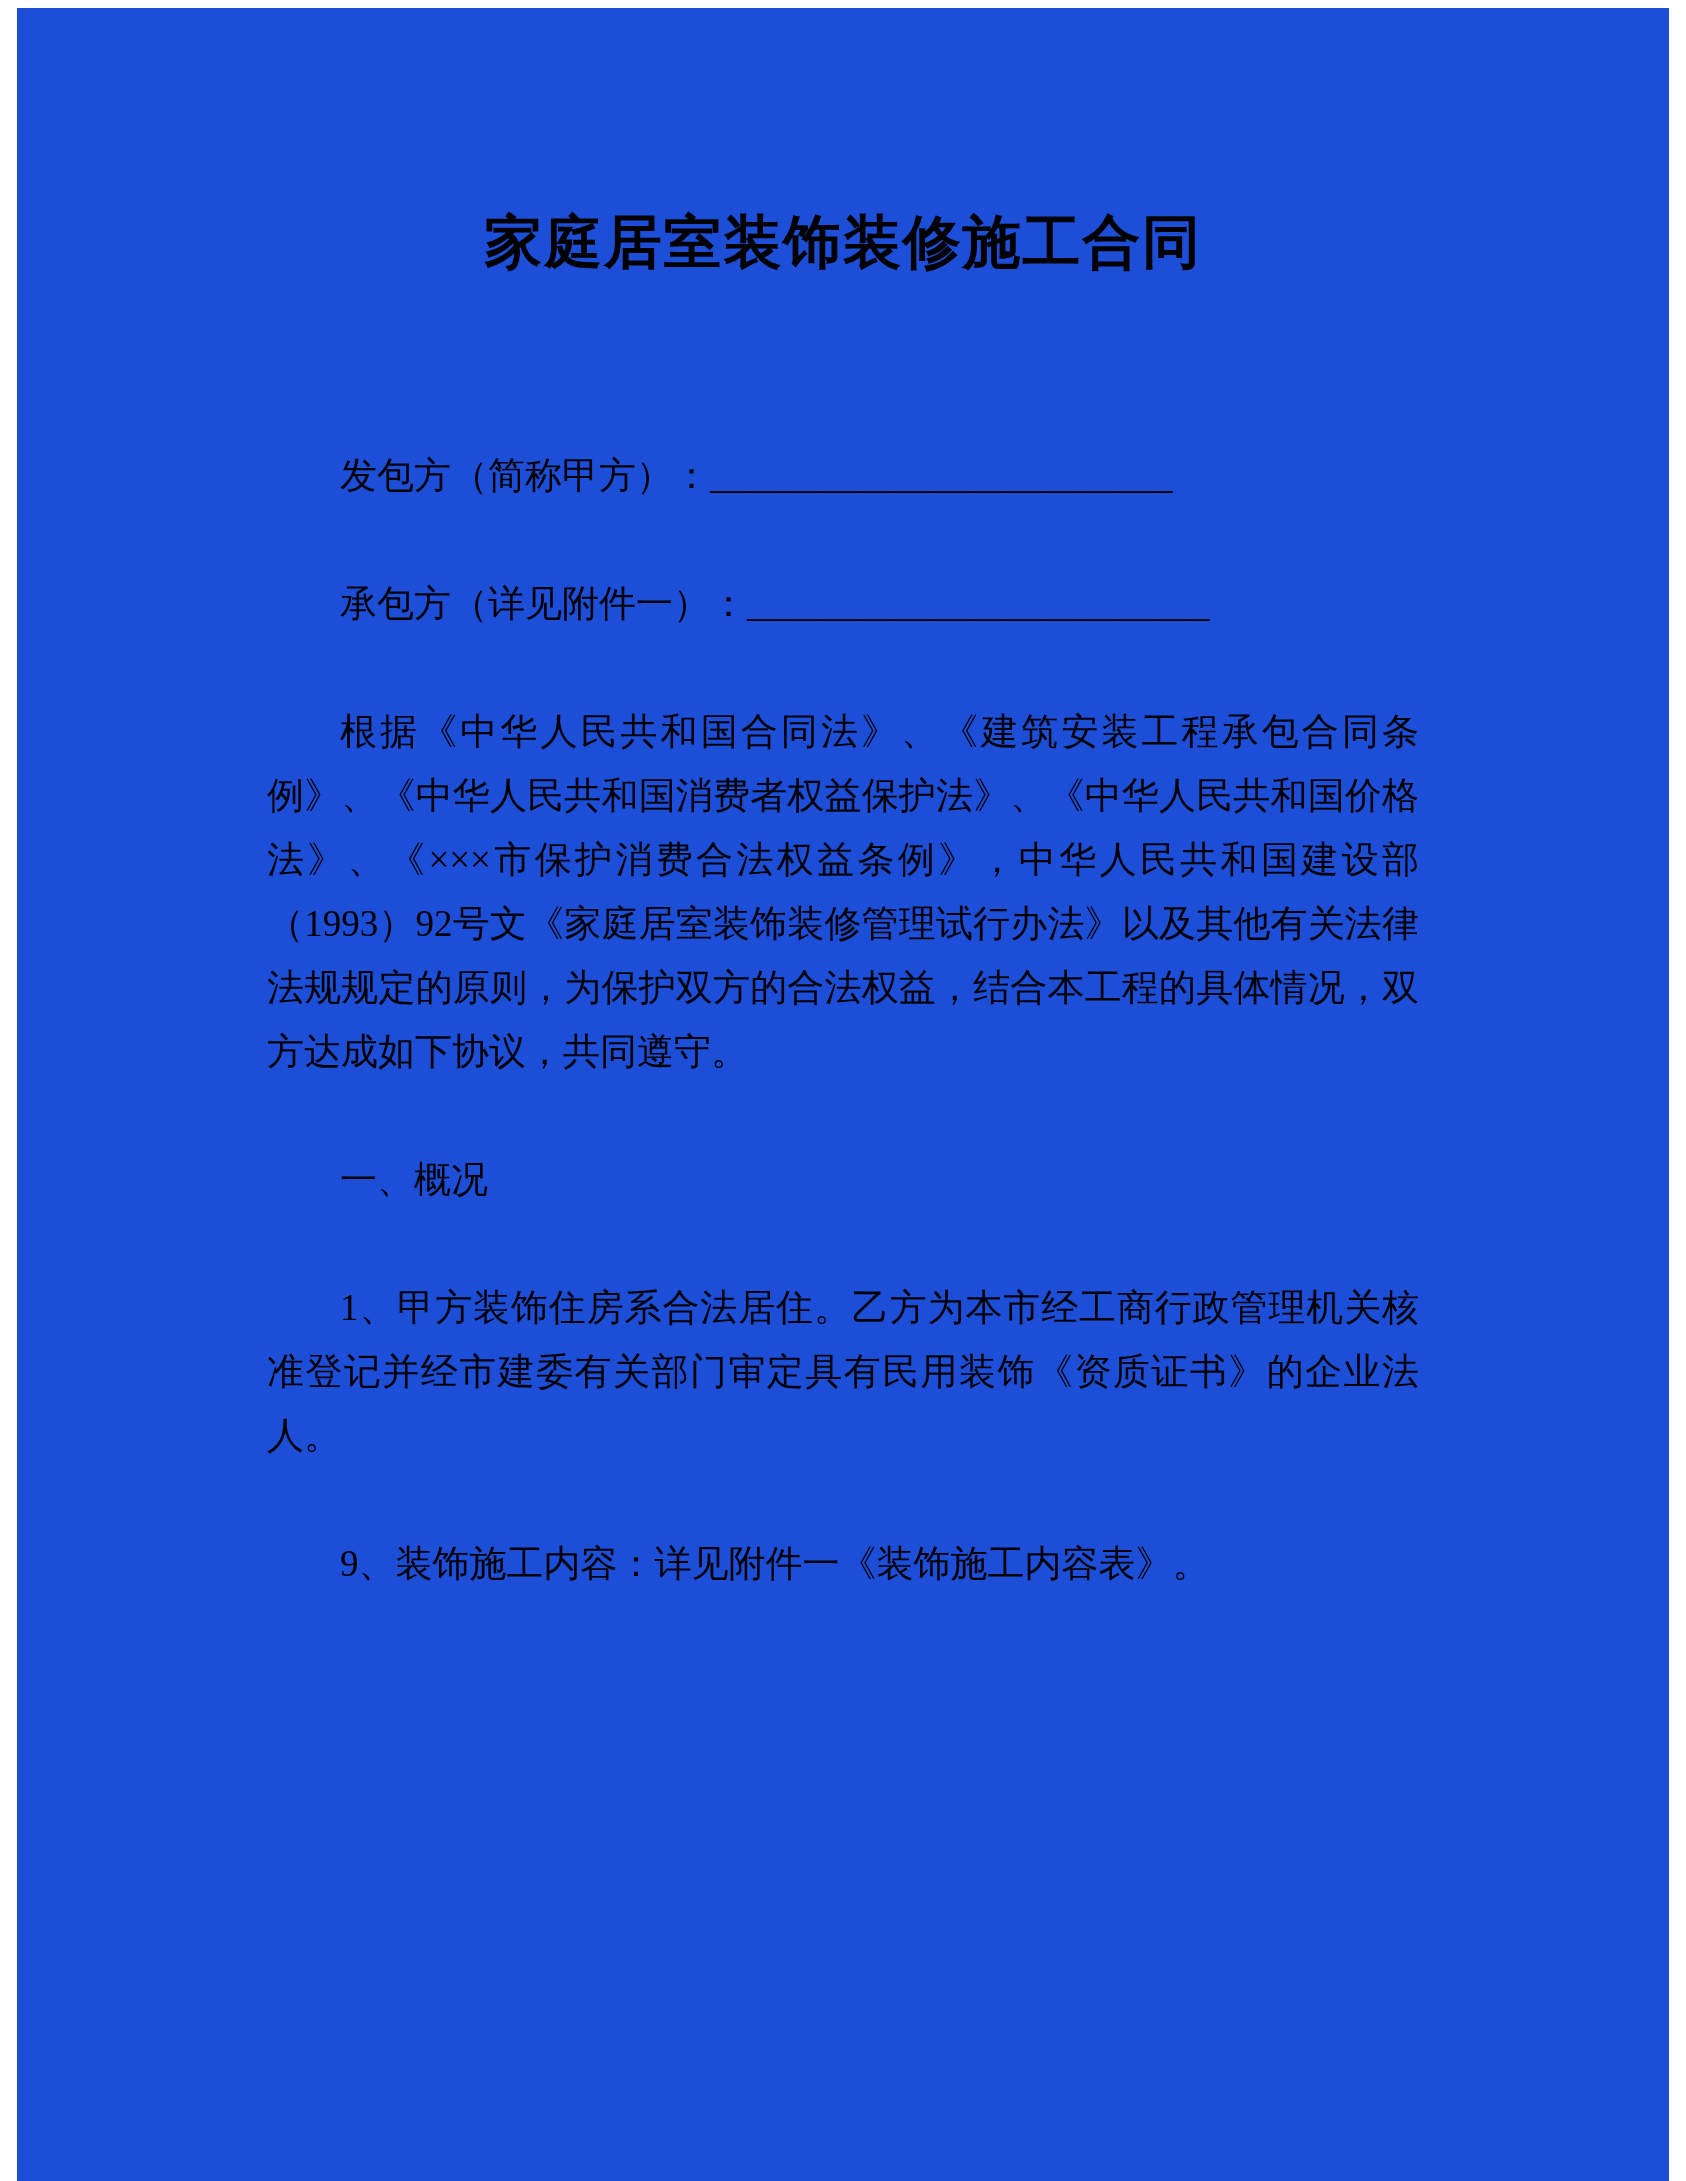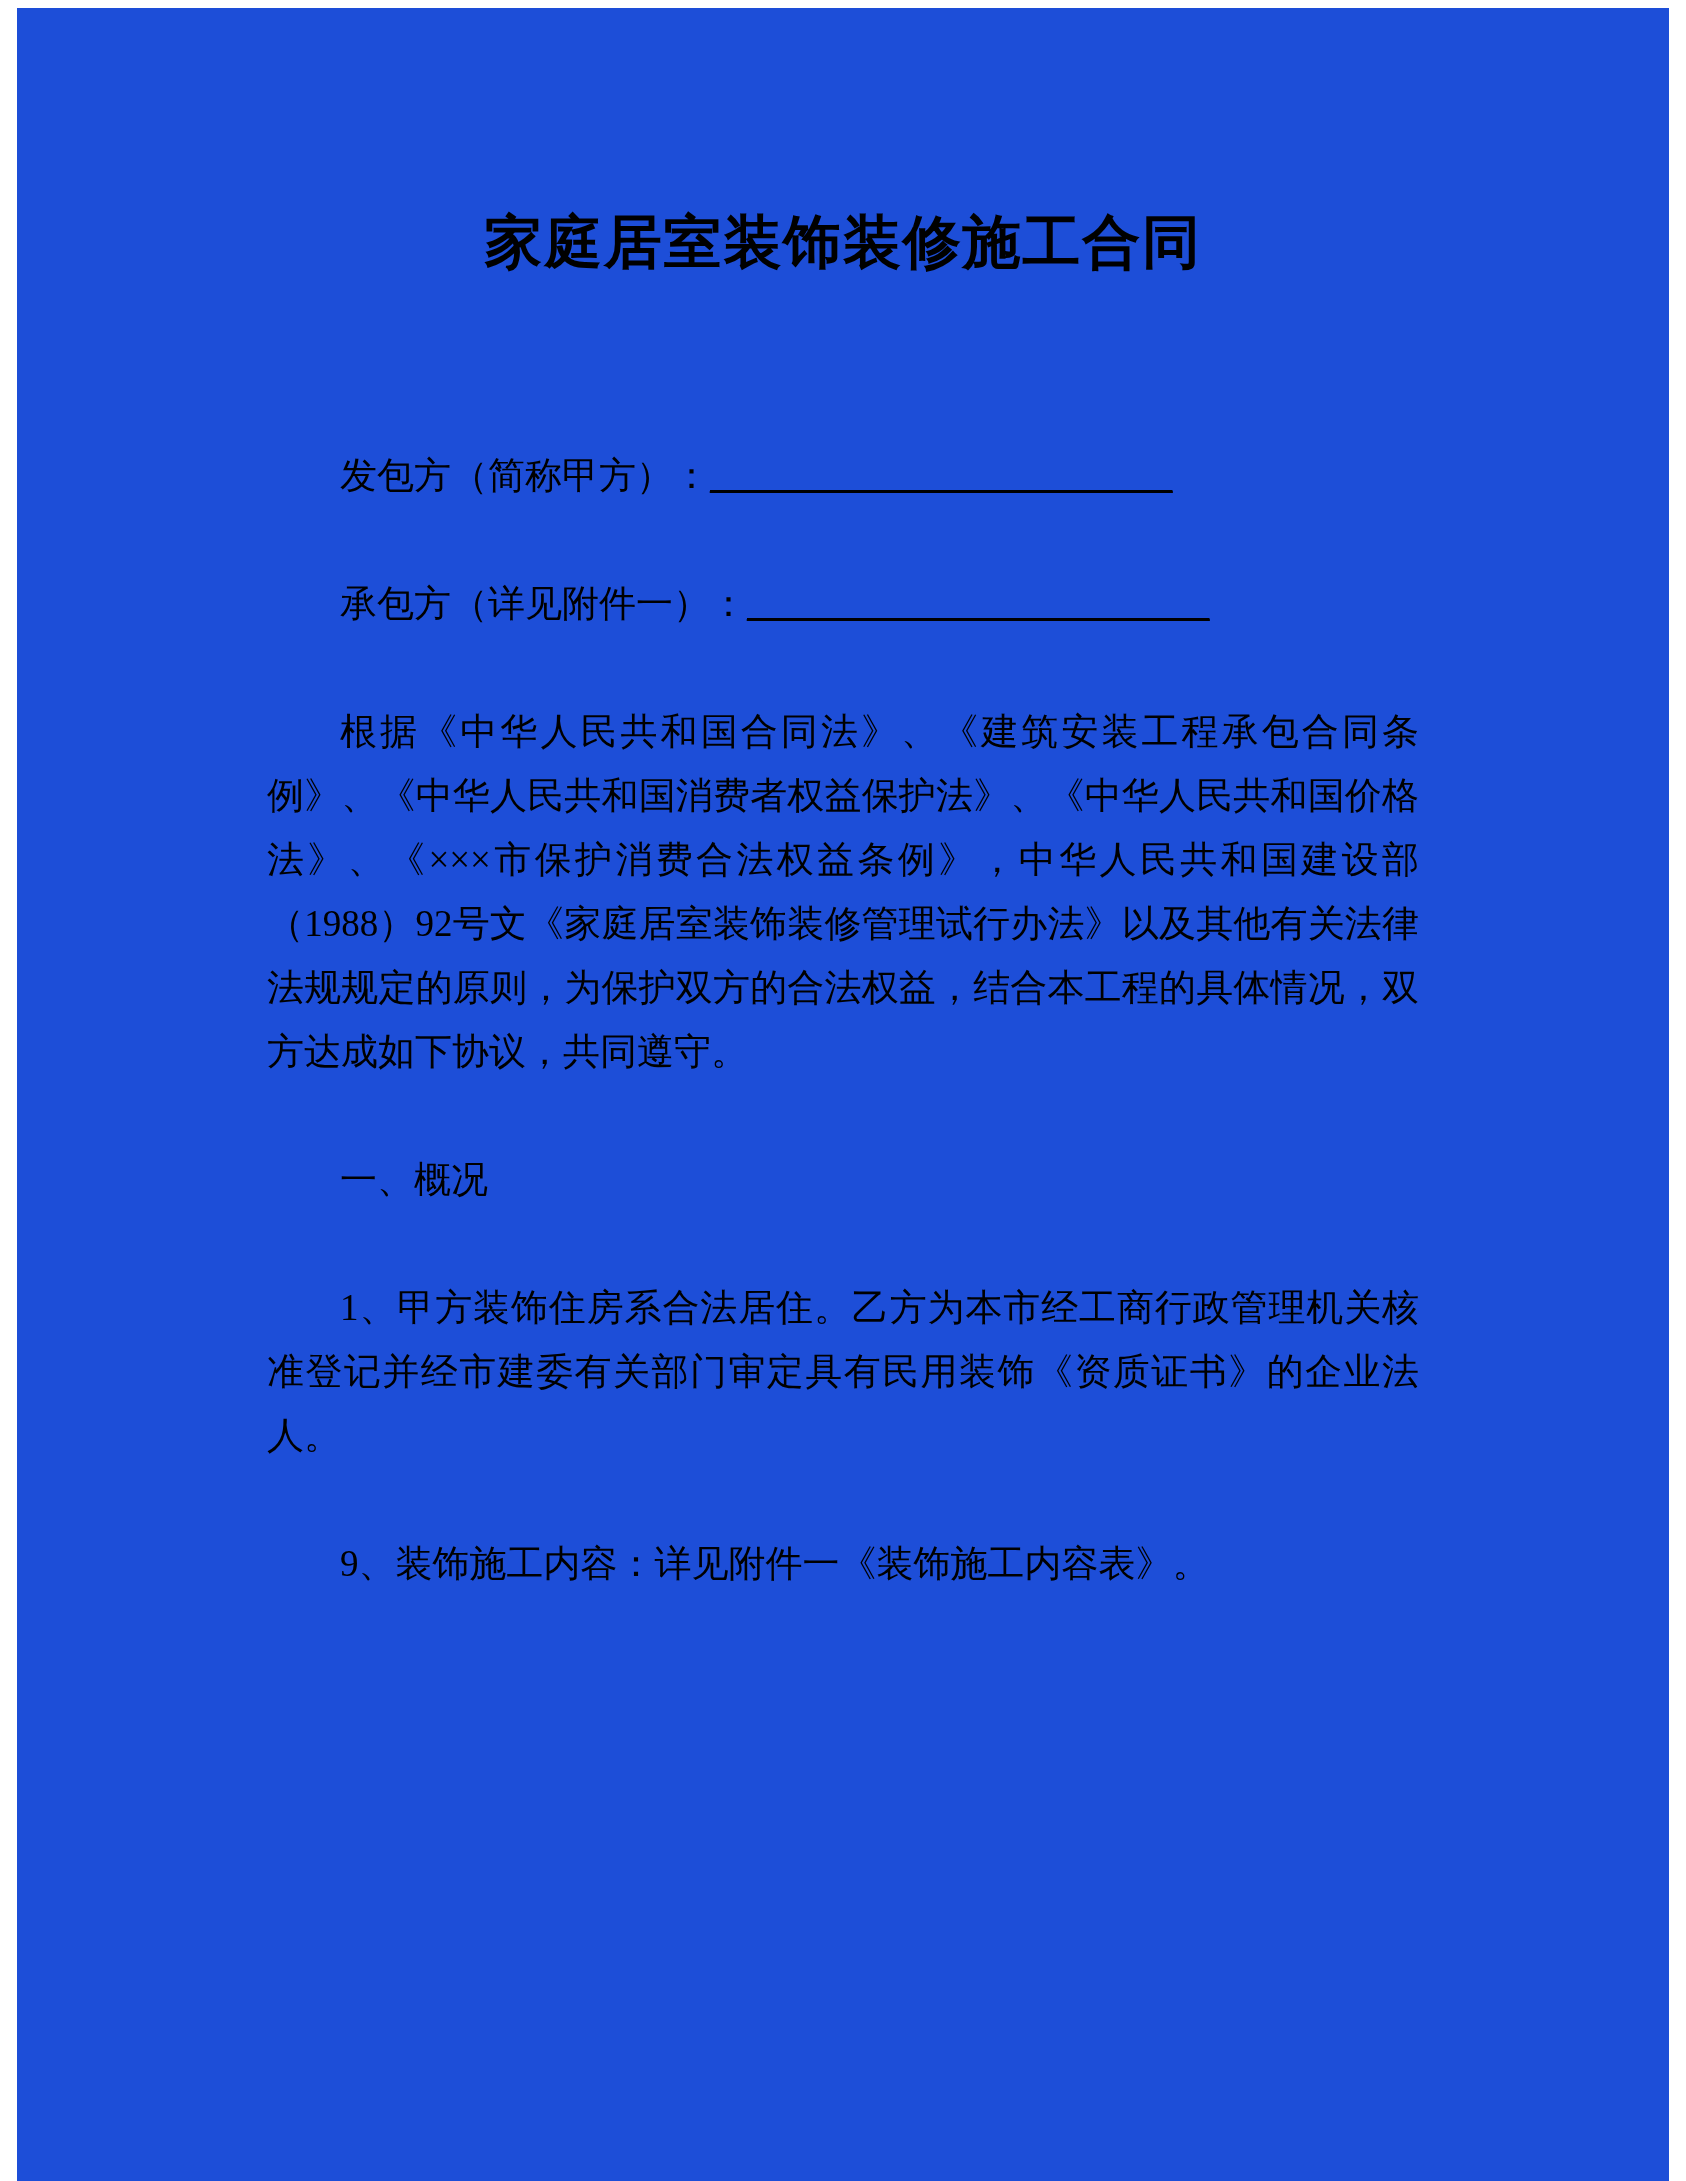--- a/index.html
+++ b/index.html
@@ -32,35 +32,34 @@
     margin: 0 0 64px 0;
     font-size: 37px;
     line-height: 64px;
     text-align: justify;
   }
   .indent {
     text-indent: 73px;
   }
   .blank {
     white-space: nowrap;
-    text-decoration: underline;
   }
 </style>
 </head>
 <body>
 
 <div class="page">
 
   <h1 class="title">家庭居室装饰装修施工合同</h1>
 
   <p class="line indent"><span>发包方（简称甲方）：</span><span class="blank">_________________________</span></p>
 
   <p class="line indent"><span>承包方（详见附件一）：</span><span class="blank">_________________________</span></p>
 
-  <p class="para indent">根据《中华人民共和国合同法》、《建筑安装工程承包合同条例》、《中华人民共和国消费者权益保护法》、《中华人民共和国价格法》、《×××市保护消费合法权益条例》，中华人民共和国建设部（1988）92号文《家庭居室装饰装修管理试行办法》以及其他有关法律法规规定的原则，为保护双方的合法权益，结合本工程的具体情况，双方达成如下协议，共同遵守。</p>
+  <p class="para indent">根据《中华人民共和国合同法》、《建筑安装工程承包合同条例》、《中华人民共和国消费者权益保护法》、《中华人民共和国价格法》、《×××市保护消费合法权益条例》，中华人民共和国建设部（1993）92号文《家庭居室装饰装修管理试行办法》以及其他有关法律法规规定的原则，为保护双方的合法权益，结合本工程的具体情况，双方达成如下协议，共同遵守。</p>
 
   <p class="line indent">一、概况</p>
 
   <p class="para indent">1、甲方装饰住房系合法居住。乙方为本市经工商行政管理机关核准登记并经市建委有关部门审定具有民用装饰《资质证书》的企业法人。</p>
 
 
 
   <p class="para indent">9、装饰施工内容：详见附件一《装饰施工内容表》。</p>
 
 

